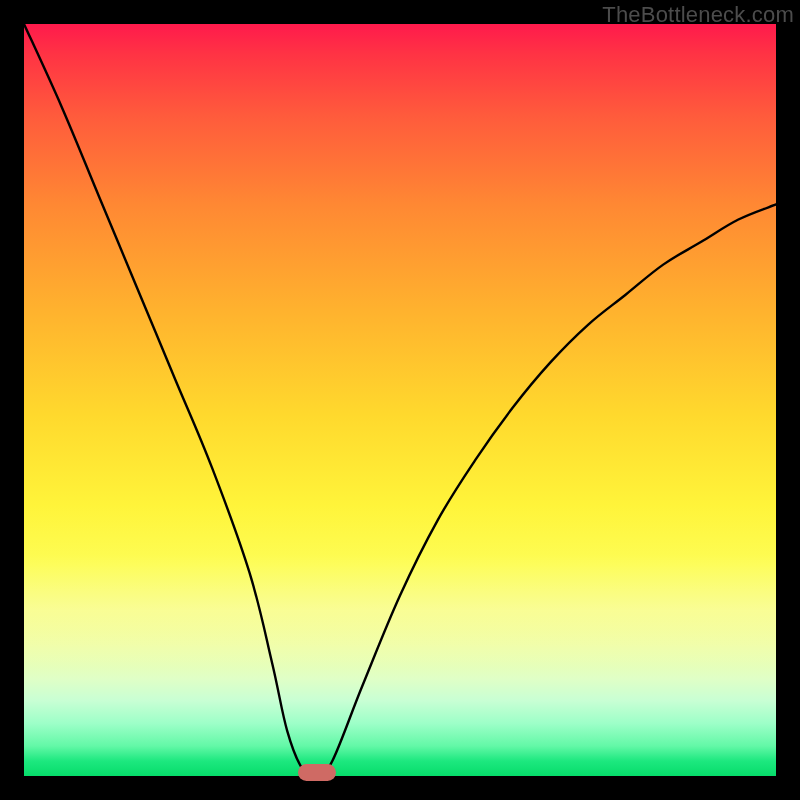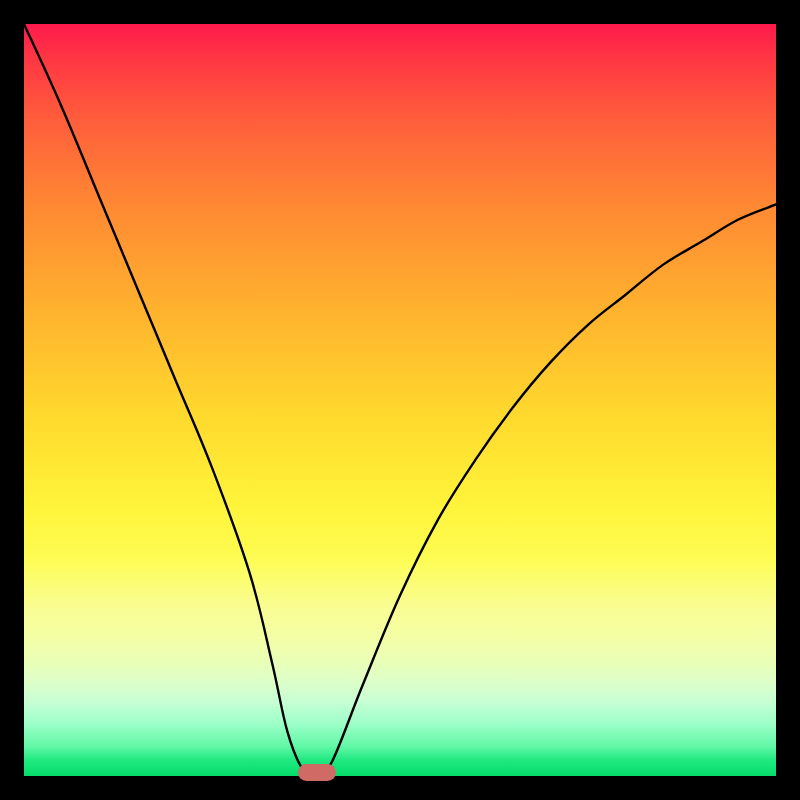--- a/index.html
+++ b/index.html
@@ -83,13 +83,14 @@
   <div class="plot">
     <div class="pale-band"></div>
 
     <svg class="curve" viewBox="0 0 752 752" preserveAspectRatio="none">
       <path id="curve-path" d="M 0,0 C 6.768,14.889600000000005 24.064,51.587200000000024 37.6,82.72000000000003 C 51.136,113.85280000000003 61.664,140.47360000000003 75.2,172.96000000000004 C 88.736,205.44640000000004 99.264,230.71359999999999 112.8,263.2 C 126.336,295.6864 136.864,320.9536 150.4,353.44 C 163.936,385.9264 174.464,408.4864 188,443.68 C 201.536,478.8736 214.7712,513.7664 225.6,548.96 C 236.4288,584.1536000000001 241.39200000000002,610.7744 248.16000000000003,639.2 C 254.92800000000003,667.6256000000001 257.7856,687.9296 263.2,706.88 C 268.6144,725.8303999999999 272.8256,736.3584000000001 278.24,744.48 C 283.6544,752.6016 287.86560000000003,753.3536 293.28000000000003,752 C 298.69440000000003,750.6464 300.1984,753.2032 308.32,736.96 C 316.4416,720.7168 326.21760000000006,691.5392 338.40000000000003,661.76 C 350.5824,631.9807999999999 362.464,601.2991999999999 376,571.52 C 389.536,541.7408 400.064,520.6848 413.6,496.32 C 427.136,471.9552 437.664,456.46400000000006 451.2,436.16 C 464.736,415.856 475.264,401.1168 488.8,383.52 C 502.336,365.92319999999995 512.864,353.28959999999995 526.4,338.4 C 539.9359999999999,323.5104 550.4639999999999,312.9824 564,300.8 C 577.5360000000001,288.61760000000004 588.0640000000001,281.54879999999997 601.6,270.71999999999997 C 615.136,259.89119999999997 625.6639999999999,250.11519999999996 639.1999999999999,240.64 C 652.736,231.1648 663.264,226.20160000000004 676.8000000000001,218.08000000000004 C 690.3360000000001,209.95840000000004 700.864,202.28799999999998 714.4,195.51999999999998 C 727.9359999999999,188.75199999999998 745.232,183.18720000000002 752,180.48000000000002" fill="none" stroke="#000" stroke-width="2.4" stroke-linejoin="round" stroke-linecap="round"></path>
     </svg>
 
     <div class="marker" id="marker" style="left: 274.28px; top: 740px; background: rgb(207, 106, 100);"></div>
   </div>
 
+  <div class="watermark">TheBottleneck.com</div>
 </div>
 
 </body></html>

